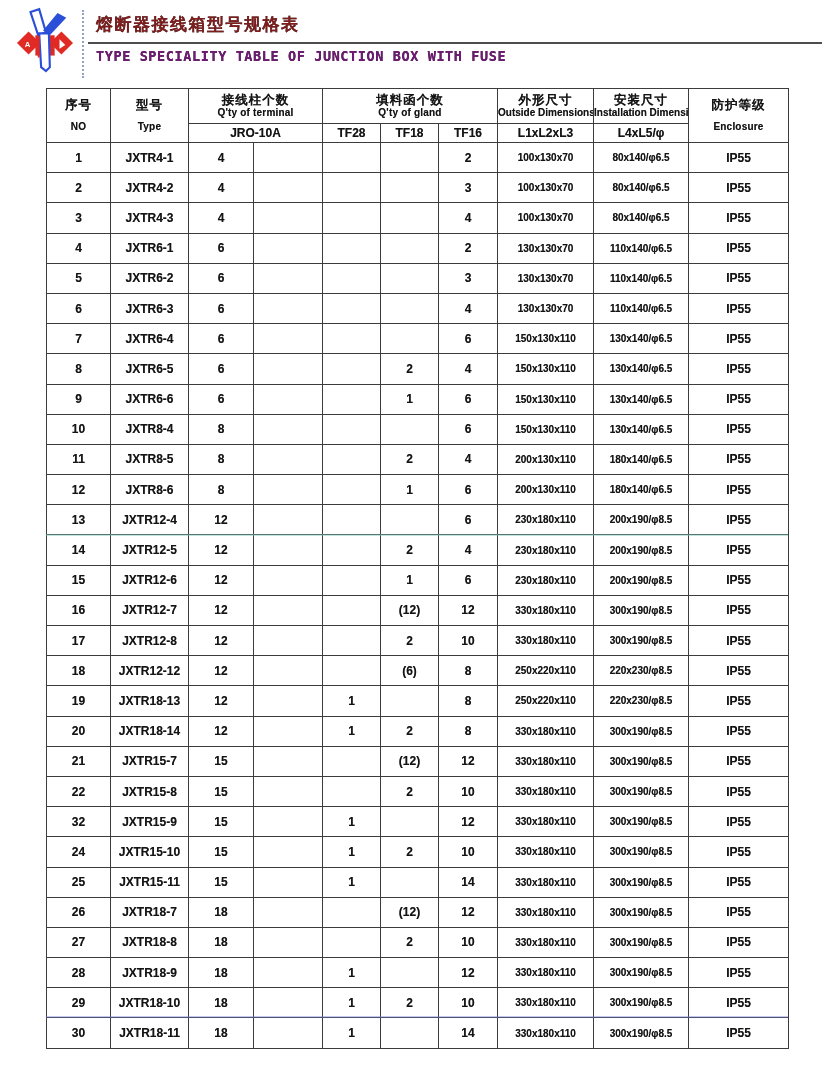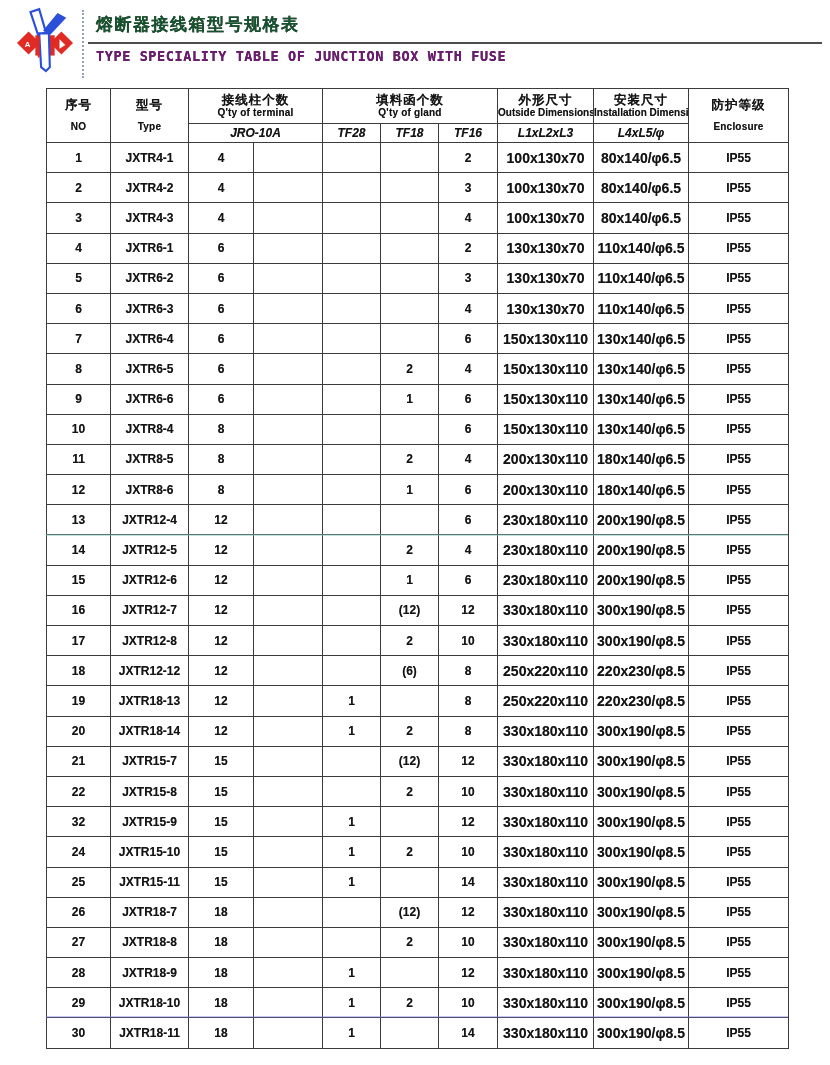--- a/index.html
+++ b/index.html
@@ -8,48 +8,48 @@
     background:#ffffff;
     font-family:"Liberation Sans", sans-serif;
     color:#161616;
   }
   
   .logo{position:absolute;left:16px;top:6px;width:58px;height:74px;}
   .dotted-sep{position:absolute;left:82px;top:10px;height:68px;width:0;
     border-left:2px dotted #8fa3c6;}
   .title-cn{position:absolute;left:96px;top:13px;
     font-size:17px;font-weight:700;letter-spacing:1.5px;
-    color:#14532d;text-shadow:0 0 .6px #333;white-space:nowrap;}
+    color:#7f1d1d;text-shadow:0 0 .6px #333;white-space:nowrap;}
   .rule-cn{position:absolute;left:88px;top:42px;width:734px;height:2px;background:#4d4d4d;}
   .title-en{position:absolute;left:96px;top:48px;
     font-family:"DejaVu Sans Mono", monospace;
     font-size:13.5px;font-weight:700;letter-spacing:.6px;
     color:#701a75;text-shadow:0 0 .5px #222;white-space:nowrap;}
   
   table.spec{
     position:absolute;left:46px;top:88px;width:742px;
     border-collapse:collapse;table-layout:fixed;
     text-shadow:0 0 .5px rgba(20,20,20,.55);
   }
   table.spec th,table.spec td{
     border:1px solid #3c3c3c;
     text-align:center;vertical-align:middle;
     padding:0;overflow:hidden;white-space:nowrap;
     font-weight:700;color:#141414;
   }
   thead tr.row-main{height:35px;}
-  thead tr.row-sub{height:19px;font-style:italic;}
+  thead tr.row-sub{height:19px;}
   tbody tr{height:30.2px;}
   .hstack{display:flex;flex-direction:column;justify-content:space-evenly;height:52px;align-items:center;}
   .cn{font-size:12.5px;letter-spacing:1px;line-height:1.15;}
   .en{font-size:10px;letter-spacing:.2px;line-height:1.2;}
   .en-sm{font-size:10px;letter-spacing:0;line-height:1.2;}
   .sub{font-size:12px;}
   tbody td{font-size:12px;}
-  tbody td.dim{font-size:14px;}
+  tbody td.dim{font-size:10px;}
   
   .artifact{position:absolute;left:46px;width:742px;height:2px;pointer-events:none;}
   .artifact.teal{top:534px;background:rgba(118,190,180,.45);}
   .artifact.blue{top:1016px;background:rgba(110,112,205,.4);}
 </style>
 </head>
 <body>
 
 <div class="logo">
   <svg viewBox="0 0 60 74" width="58" height="74">

